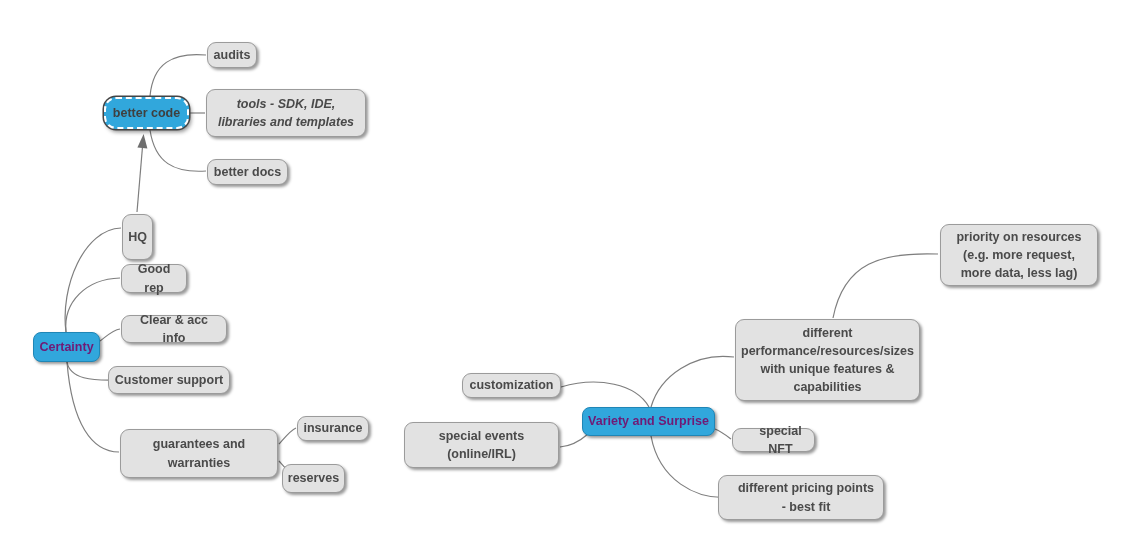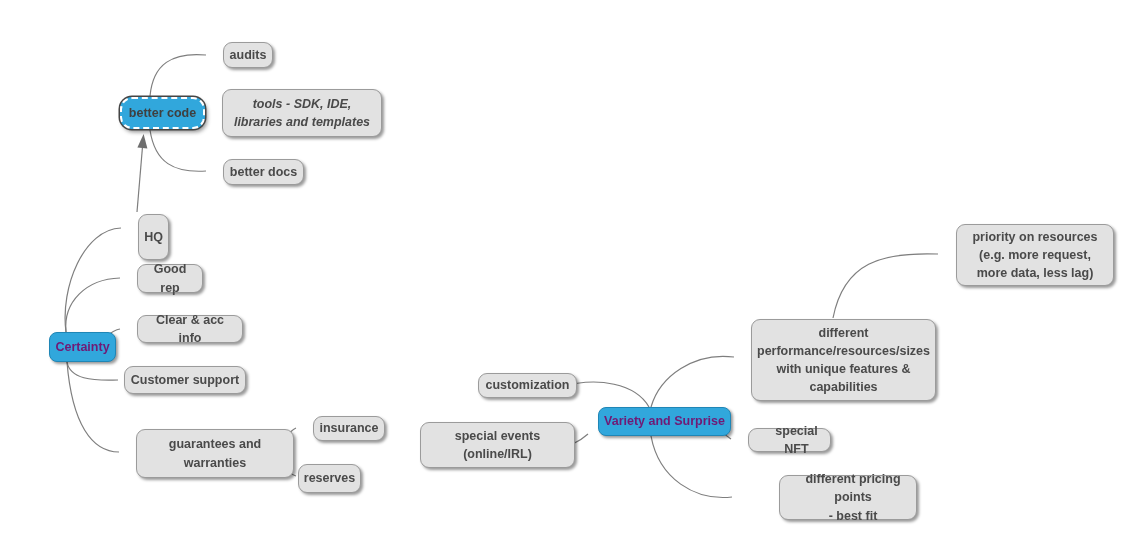--- a/index.html
+++ b/index.html
@@ -32,21 +32,20 @@
     padding: 2px 5px;
     background: #e2e2e2;
     border: 1px solid #9b9b9b;
     border-radius: 9px;
     box-shadow: 2px 2px 3px rgba(0,0,0,0.40);
     color: #4a4a4a;
     font-size: 12.5px;
     font-weight: bold;
     line-height: 1.45;
     cursor: pointer;
-    margin-left: 16px;
   }
   .node.root {
     background: #31a7dc;
     border-color: #1f86b6;
     border-radius: 8px;
     color: #701a75;
   }
   .node.selected {
     background: #31a7dc;
     border: 2px dashed #ffffff;
@@ -109,16 +108,16 @@
   <div class="node" style="left:404px; top:422px; width:155px; height:46px;">special events
 (online/IRL)</div>
   <div class="node" style="left:735px; top:319px; width:185px; height:82px;">different
 performance/resources/sizes
 with unique features &amp;
 capabilities</div>
   <div class="node" style="left:940px; top:224px; width:158px; height:62px;">priority on resources
 (e.g. more request,
 more data, less lag)</div>
   <div class="node" style="left:732px; top:428px; width:83px; height:24px;padding-left:19px;">special NFT</div>
-  <div class="node" style="left:763px; top:475px; width:138px; height:45px;padding-left:15px;">different pricing points
+  <div class="node" style="left:718px; top:475px; width:166px; height:45px;padding-left:15px;">different pricing points
 - best fit</div>
 
 </div>
 
 </body></html>

